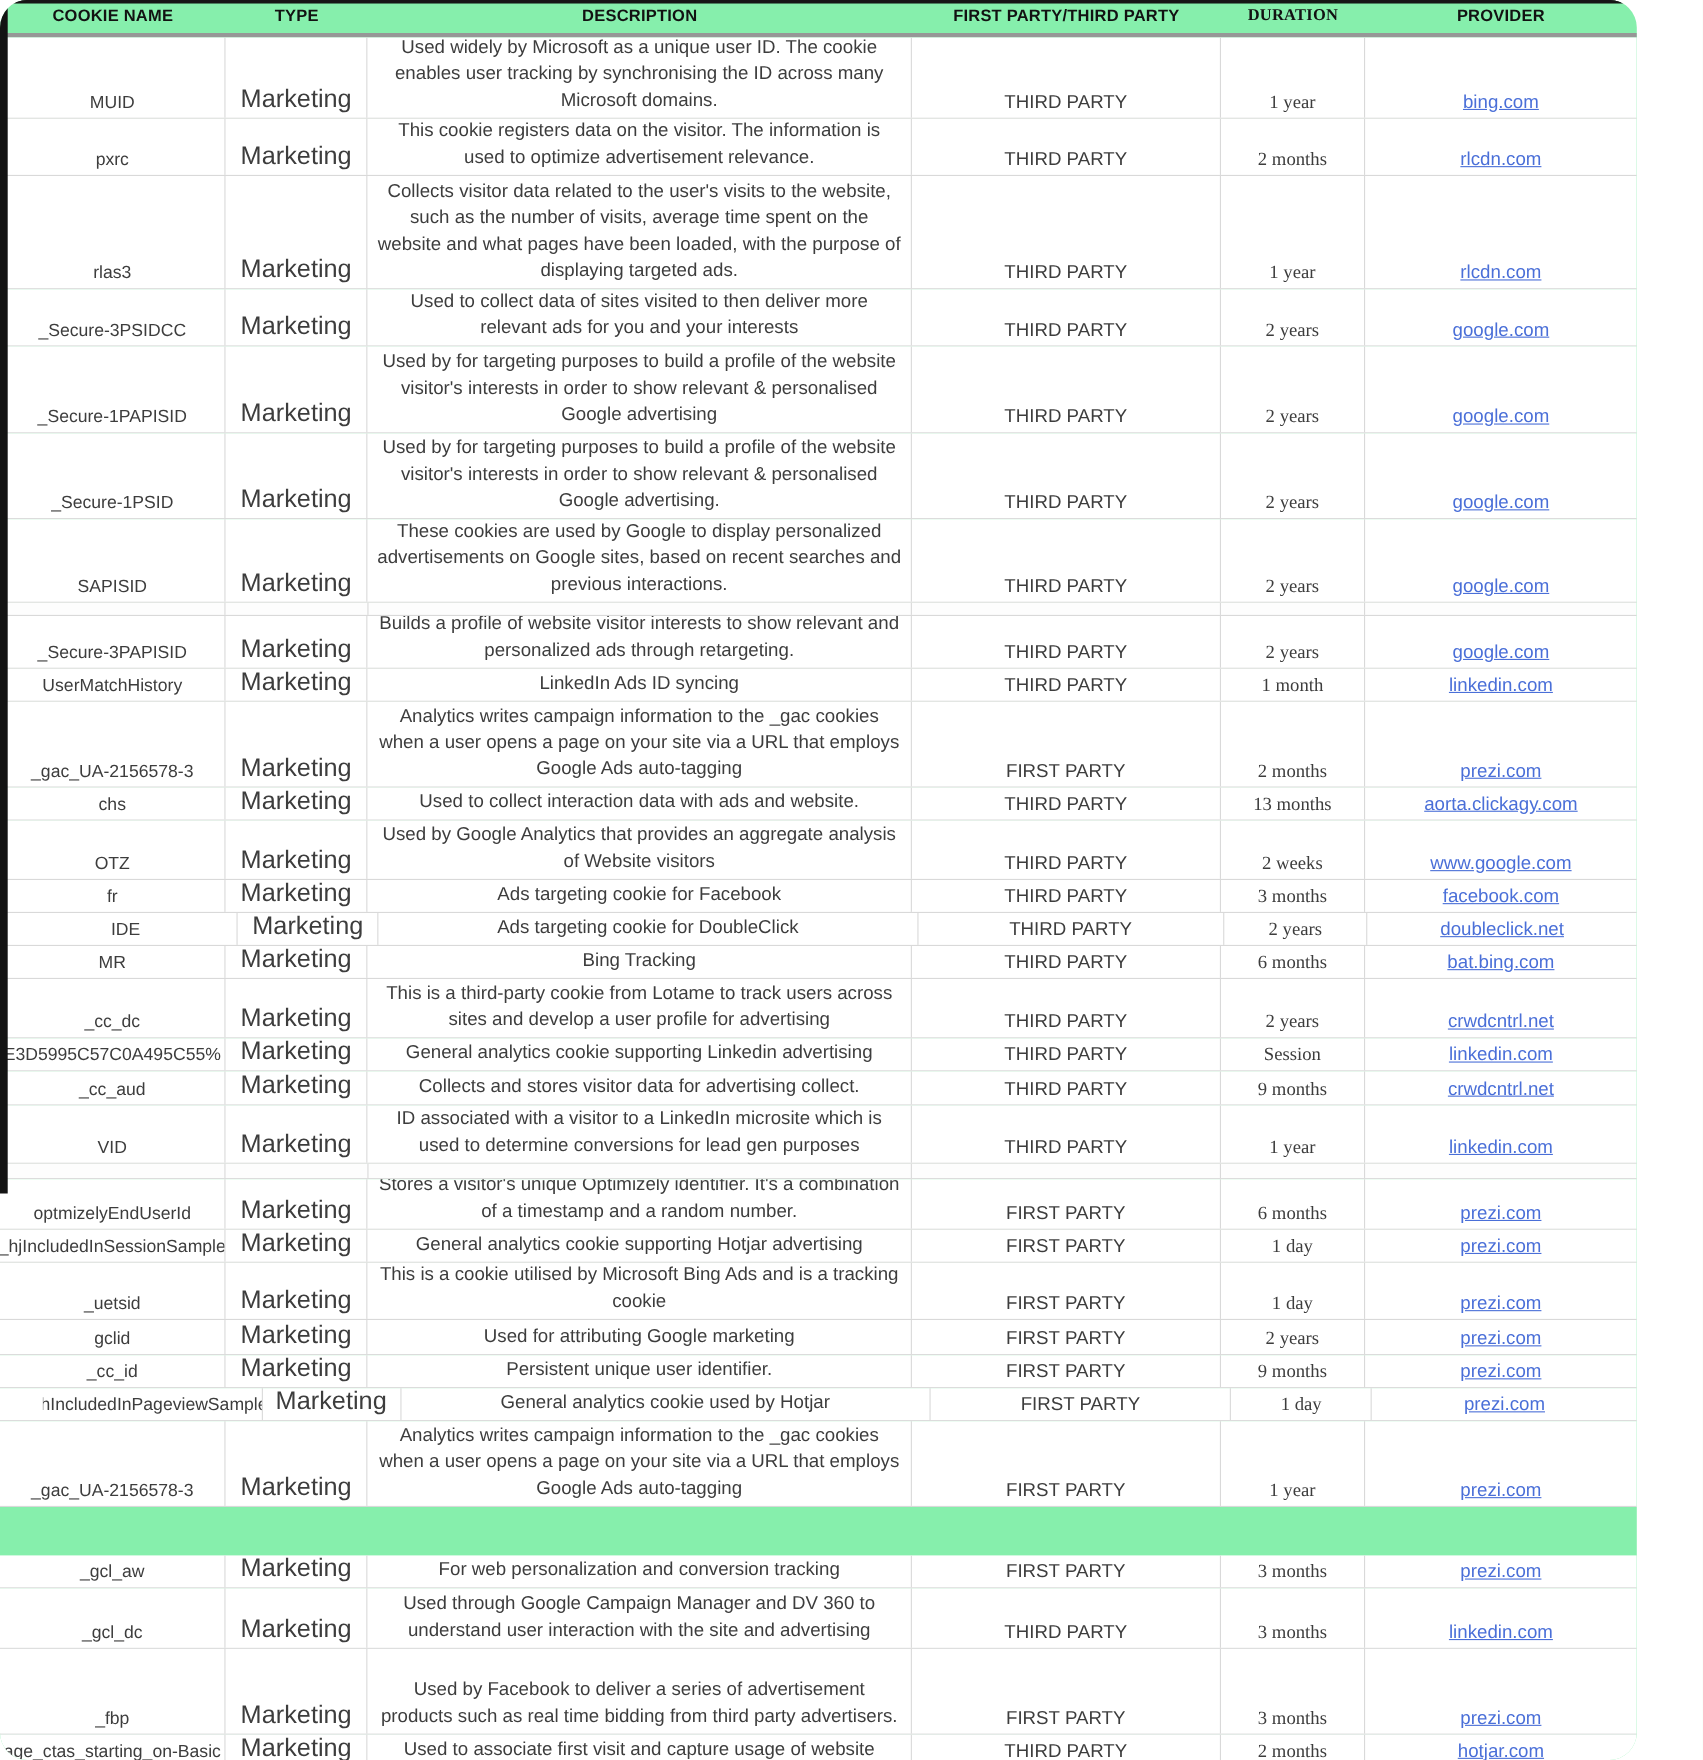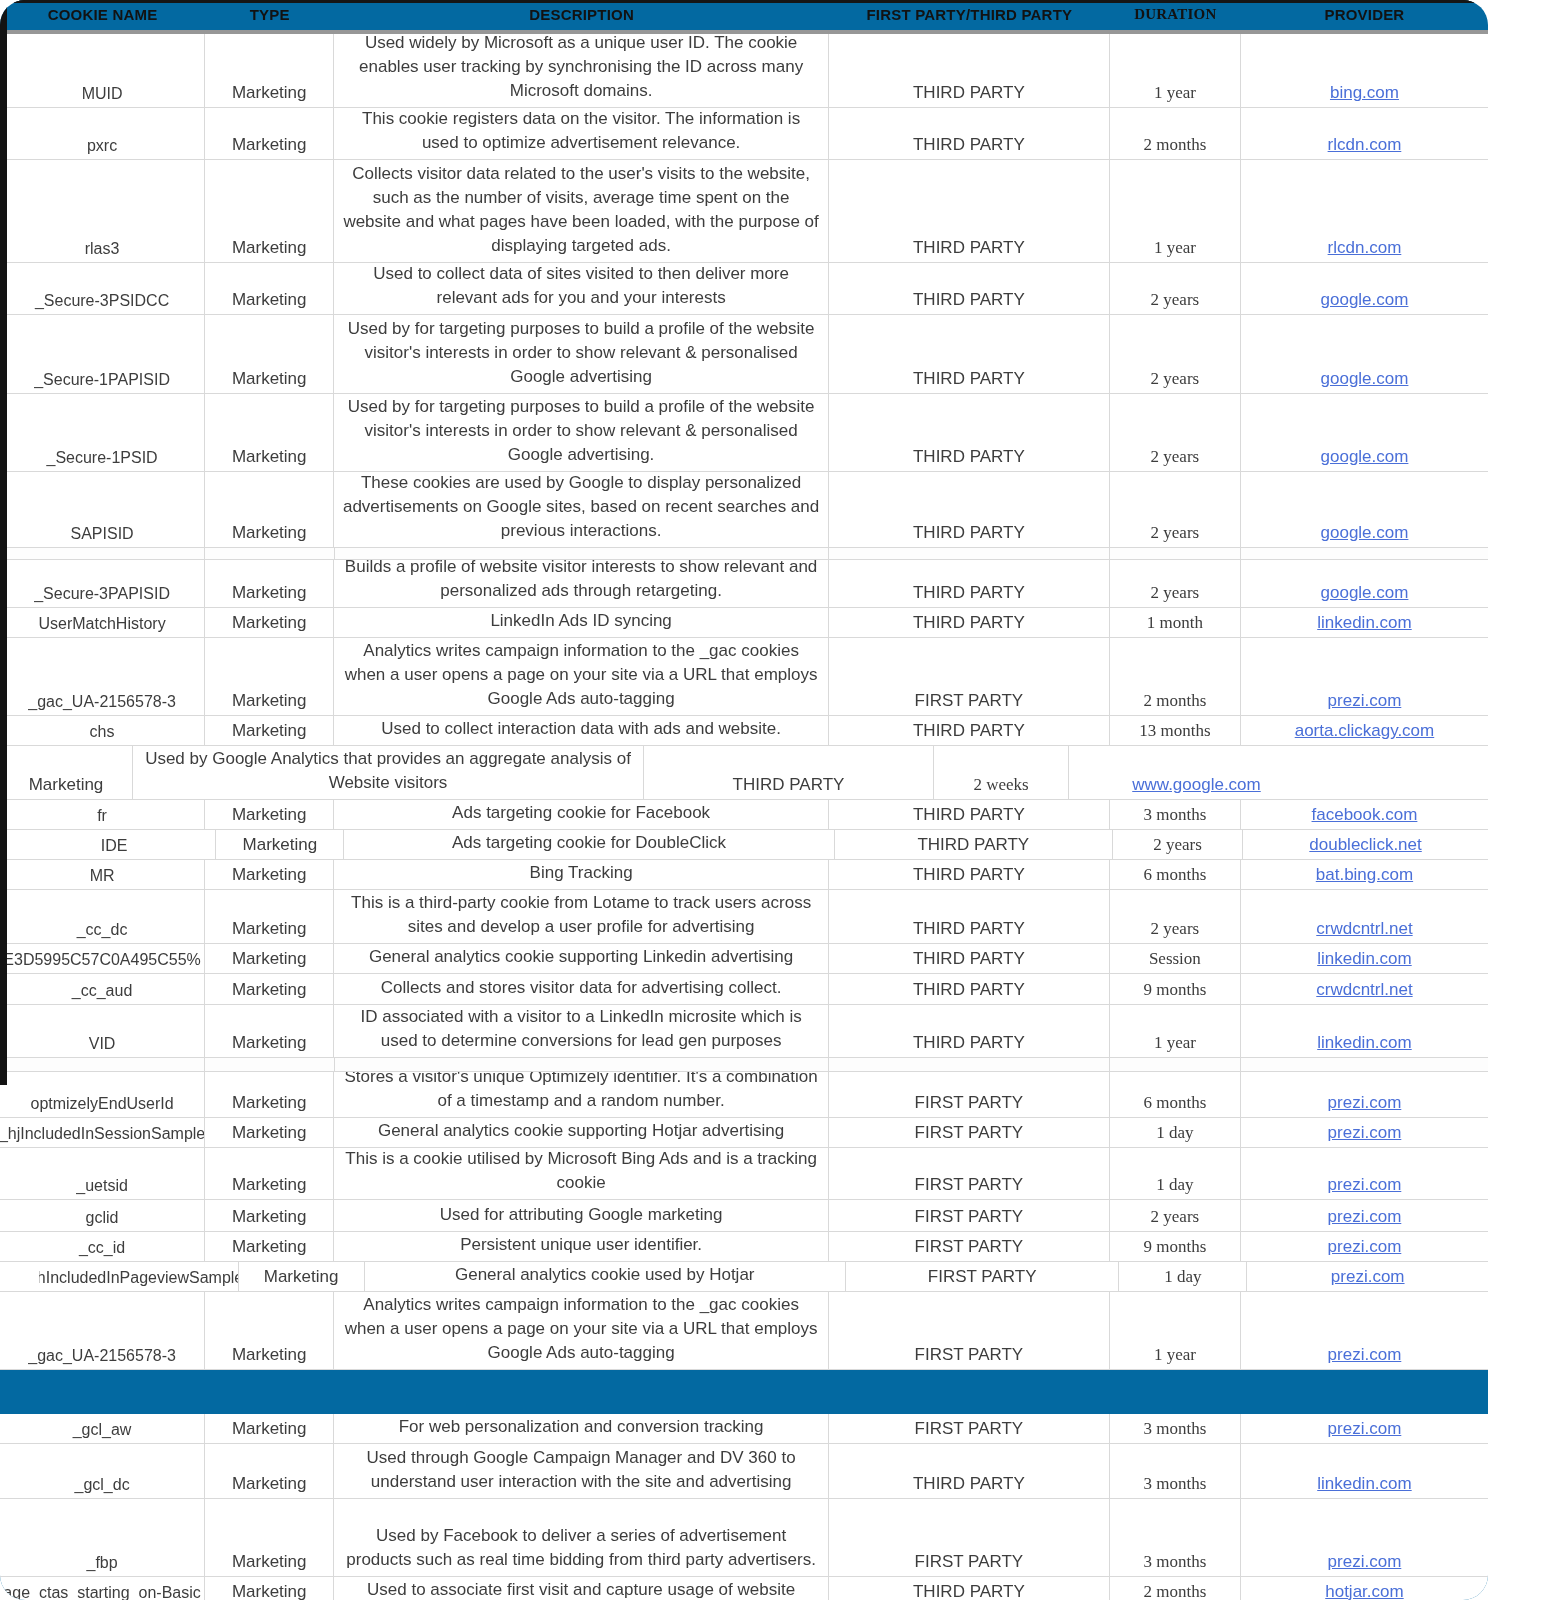--- a/index.html
+++ b/index.html
@@ -1,31 +1,31 @@
 <!DOCTYPE html>
 <html><head>
 <meta charset="utf-8">
 <style>
   html,body{margin:0;padding:0;background:#ffffff;}
   #canvas{
-    position:relative;width:1488px;height:1600px;overflow:hidden;background:#0369a1;
+    position:relative;width:1488px;height:1600px;overflow:hidden;background:#86efac;
     font-family:"Liberation Sans","DejaVu Sans",sans-serif;color:#3d3d3d;border-radius:25px;
   }
   
   .hdr{display:flex;height:34px;box-sizing:border-box;border-top:3px solid #161616;
        border-bottom:4px solid #979797;}
   .hdr .cell{display:flex;align-items:center;justify-content:center;
        font-weight:bold;font-size:15px;color:#121212;letter-spacing:.2px;white-space:nowrap;}
   
   .row{display:flex;box-sizing:border-box;border-bottom:1px solid #d9d9d9;background:#fff;}
   .cell{box-sizing:border-box;display:flex;align-items:flex-end;justify-content:center;
         text-align:center;overflow:hidden;padding:0 8px 4px 8px;}
   .cell.bR{border-right:1px solid #d9d9d9;}
   .c0{width:212px;font-size:16px;white-space:nowrap;padding-left:2px;padding-right:2px;}
-  .c1{width:133px;font-size:17px;white-space:nowrap;}
+  .c1{width:133px;font-size:23px;white-space:nowrap;}
   .c2{width:511px;font-size:17px;line-height:24px;}
   .c3{width:290px;font-size:17px;white-space:nowrap;}
   .c4{width:135px;font-size:17px;white-space:nowrap;font-family:Liberation Serif, serif;}
   .c5{width:255px;font-size:17px;white-space:nowrap;}
   .link{color:#4a6fd8;text-decoration:underline;cursor:pointer;}
   .seam{display:flex;box-sizing:border-box;border-bottom:1px solid #d9d9d9;background:#fdfdfd;}
   .seam .cell{padding:0 8px;}
   .thick{height:4px;background:#1c1c1c;}
   .partial{display:flex;box-sizing:border-box;background:#fff;}
   
@@ -161,20 +161,21 @@
         <div class="cell c0 bR">chs</div>
         <div class="cell c1 bR">Marketing</div>
         <div class="cell c2 bR">Used to collect interaction data with ads and website.</div>
         <div class="cell c3 bR">THIRD PARTY</div>
         <div class="cell c4 bR">13 months</div>
         <div class="cell c5">
           <span class="link">aorta.clickagy.com</span>
         </div>
       </div>
       <div class="row" style="height: 54px;">
+        <div class="cell c0 bR">OTZ</div>
         <div class="cell c1 bR">Marketing</div>
         <div class="cell c2 bR">Used by Google Analytics that provides an aggregate analysis of Website visitors</div>
         <div class="cell c3 bR">THIRD PARTY</div>
         <div class="cell c4 bR">2 weeks</div>
         <div class="cell c5">
           <span class="link">www.google.com</span>
         </div>
       </div>
       <div class="row" style="height: 30px;">
         <div class="cell c0 bR">fr</div>

